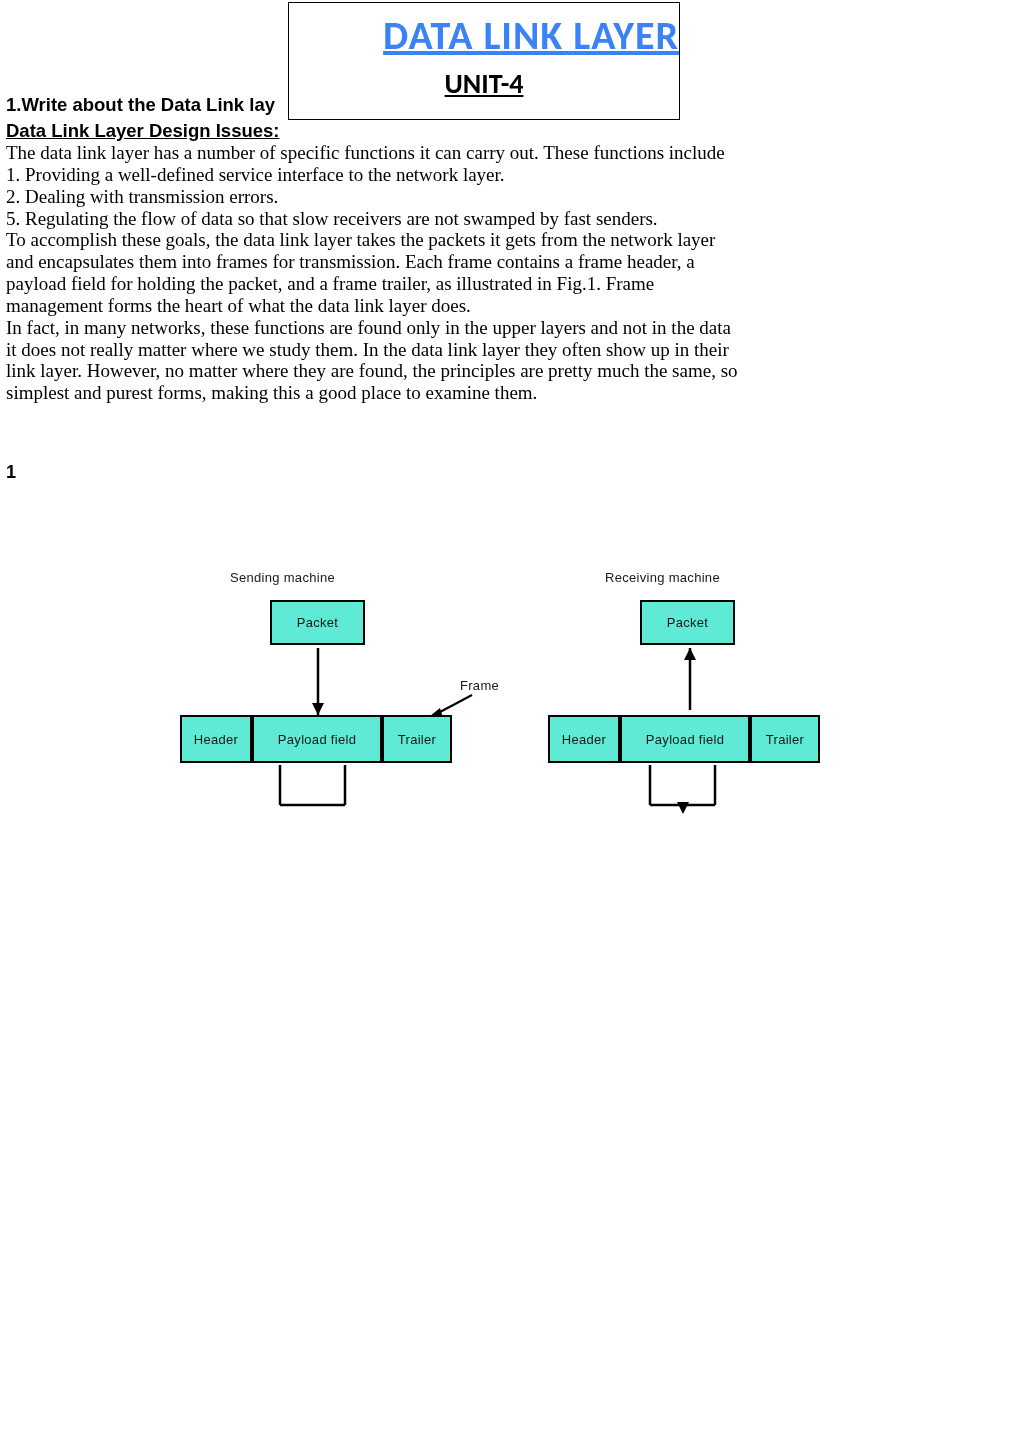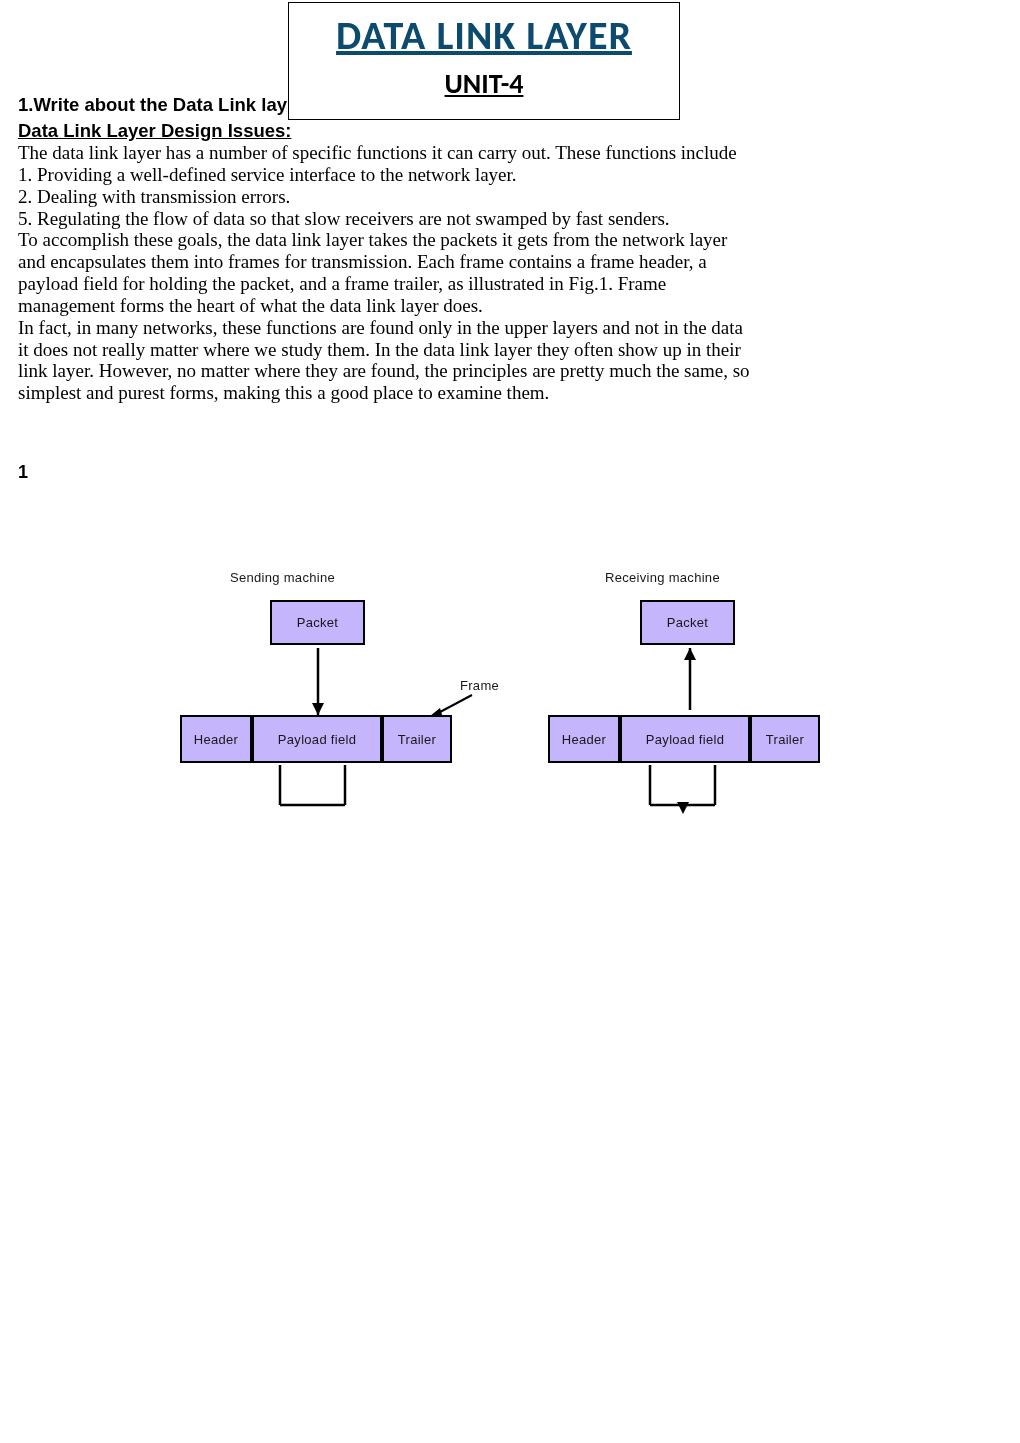--- a/index.html
+++ b/index.html
@@ -20,32 +20,33 @@
     width: 392px;
     height: 118px;
     border: 1px solid #000;
     text-align: center;
     padding-top: 8px;
   }
   .main-title {
     font-family: Calibri, Arial, sans-serif;
     font-size: 40px;
     font-weight: 700;
-    color: #0c4a6e;
+    color: #3b82f6;
     text-decoration: underline;
     letter-spacing: 1px;
+    text-align: right;
   }
   .unit {
     font-family: Calibri, Arial, sans-serif;
     font-size: 28px;
     font-weight: 700;
     text-decoration: underline;
     margin-top: 6px;
   }
-  .content { padding: 88px 6px 0 18px; }
+  .content { padding: 88px 6px 0 6px; }
   .bold-line {
     font-family: Arial, Helvetica, sans-serif;
     font-weight: 900;
     font-size: 18.5px;
     margin-top: 6px;
   }
   .para {
     font-family: "Times New Roman", Times, serif;
     font-size: 19px;
     line-height: 1.15;
@@ -70,21 +71,21 @@
     color: #181818;
     letter-spacing: 0.3px;
     filter: blur(0.25px);
   }
   .box {
     position: absolute;
     border: 2px solid #000;
     display: flex;
     align-items: center;
     justify-content: center;
-    background: #c4b5fd;
+    background: #5eead4;
   }
 </style>
 </head>
 <body>
 
 <div class="title-box">
   <div class="main-title">DATA LINK LAYER</div>
   <div class="unit">UNIT-4</div>
 </div>
 

